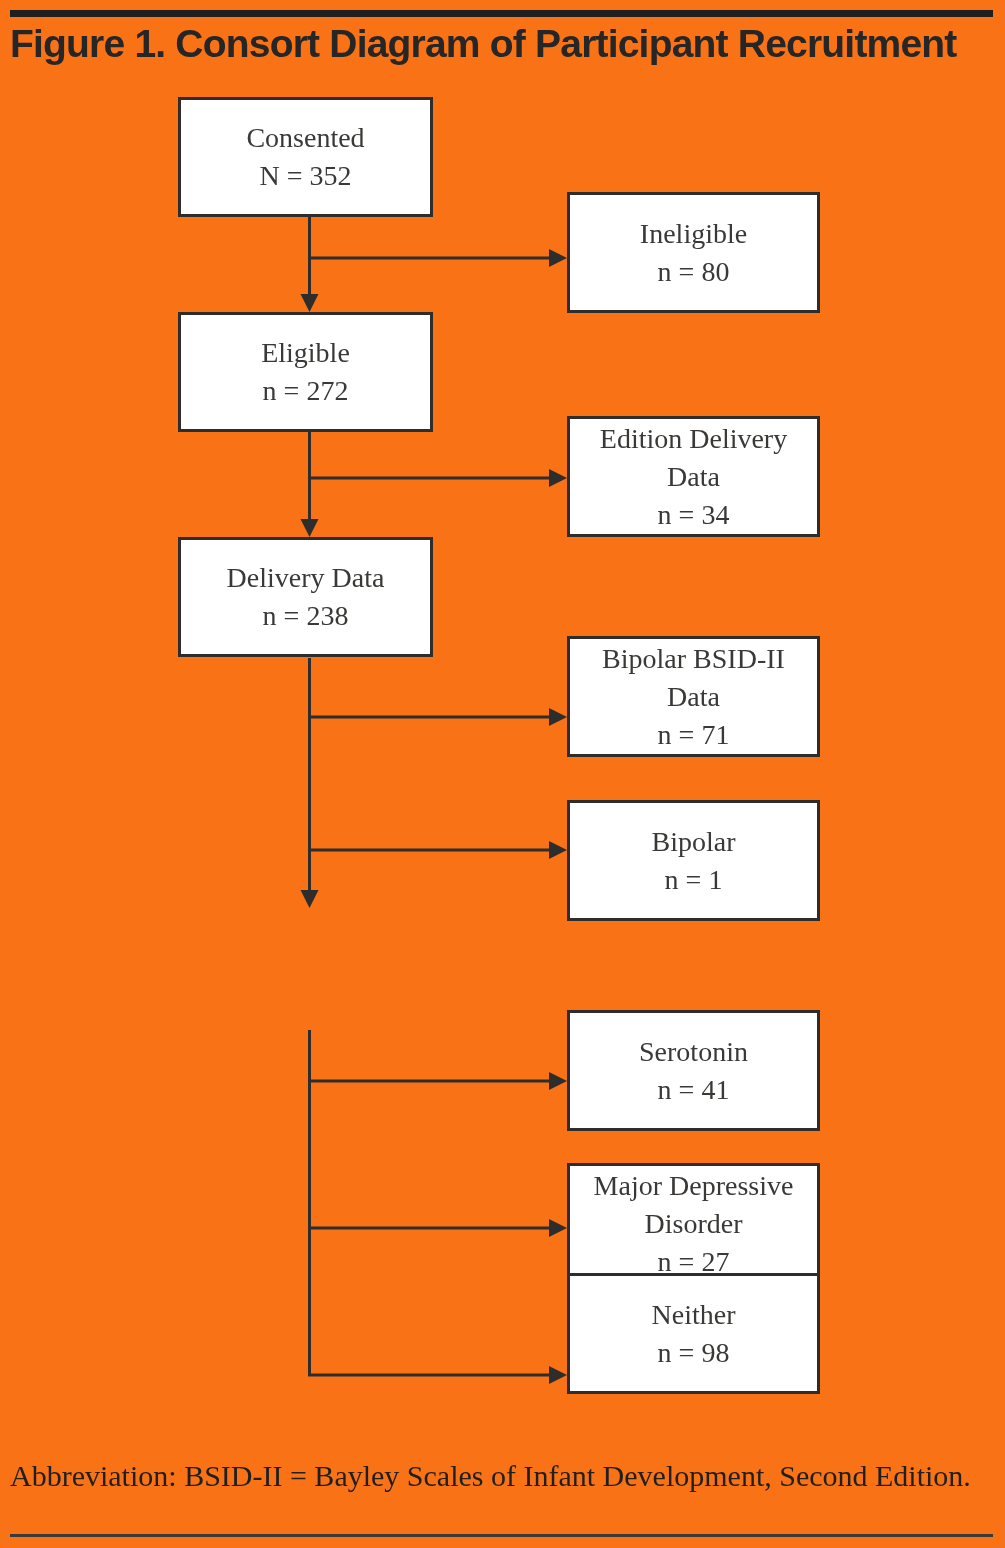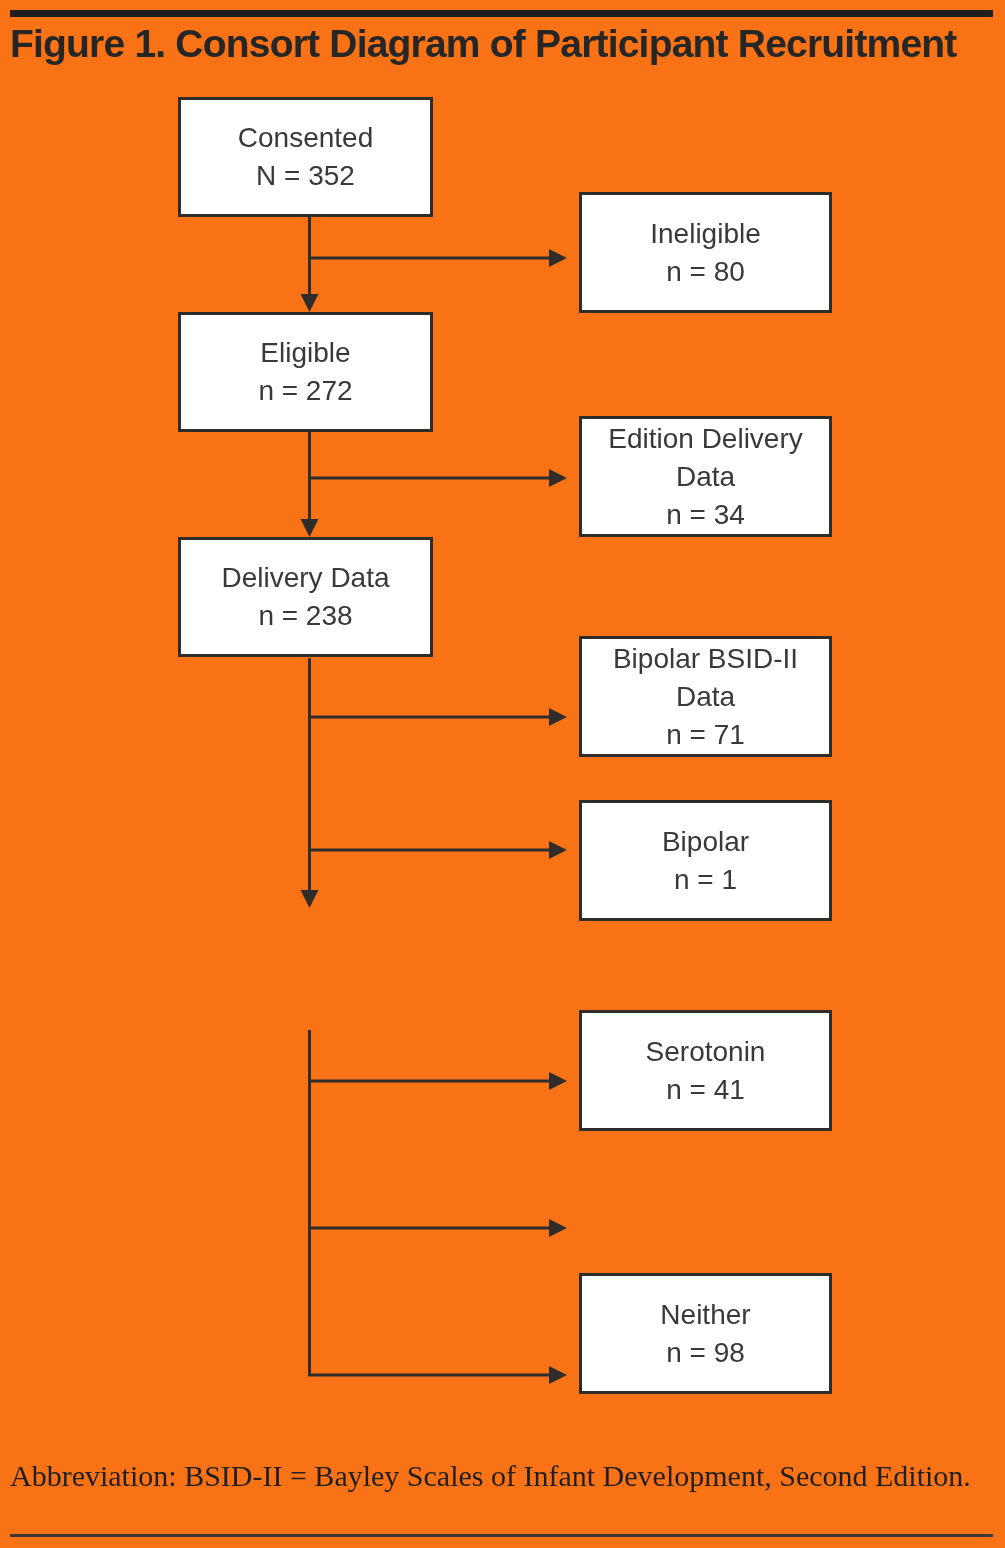--- a/index.html
+++ b/index.html
@@ -36,24 +36,25 @@
     position: absolute;
     background: #ffffff;
     border: 3px solid #2e2d2c;
     display: flex;
     flex-direction: column;
     align-items: center;
     justify-content: center;
     text-align: center;
     color: #3a3938;
     font-size: 28px;
+    font-family: Liberation Serif, serif;
   }
   .node .line { line-height: 38px; white-space: nowrap; }
   .node.left  { left: 178px; width: 249px; height: 114px; }
-  .node.right { left: 567px; width: 247px; height: 115px; margin-left: 12px; }
+  .node.right { left: 567px; width: 247px; height: 115px; }
   .footer-note {
     position: absolute;
     left: 10px; top: 1456px;
     width: 975px;
     font-family: "Liberation Serif", serif;
     font-size: 30px;
     line-height: 39px;
     color: #1f1f1f;
     padding-left: 40px;
     text-indent: -40px;
@@ -165,20 +166,25 @@
   <div class="node right" style="top:800px">
     <div class="line">Bipolar</div>
     <div class="line">n = 1</div>
   </div>
 
   <div class="node right" style="top:1010px">
     <div class="line">Serotonin</div>
     <div class="line">n = 41</div>
   </div>
 
+  <div class="node right" style="top:1163px">
+    <div class="line">Major Depressive</div>
+    <div class="line">Disorder</div>
+    <div class="line">n = 27</div>
+  </div>
 
   <div class="node right" style="top:1273px">
     <div class="line">Neither</div>
     <div class="line">n = 98</div>
   </div>
 
   <div class="footer-note">Abbreviation: BSID-II = Bayley Scales of Infant Development, Second Edition.</div>
 
   <div class="bottom-rule"></div>
 

